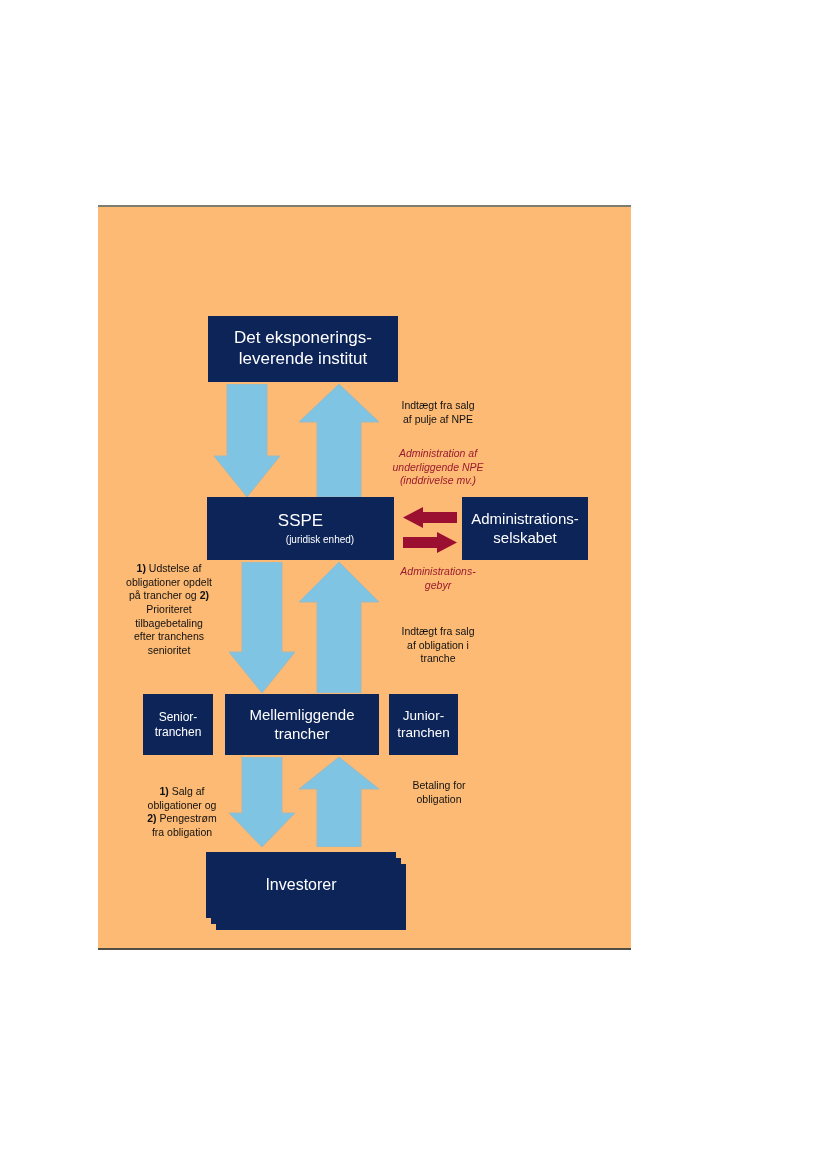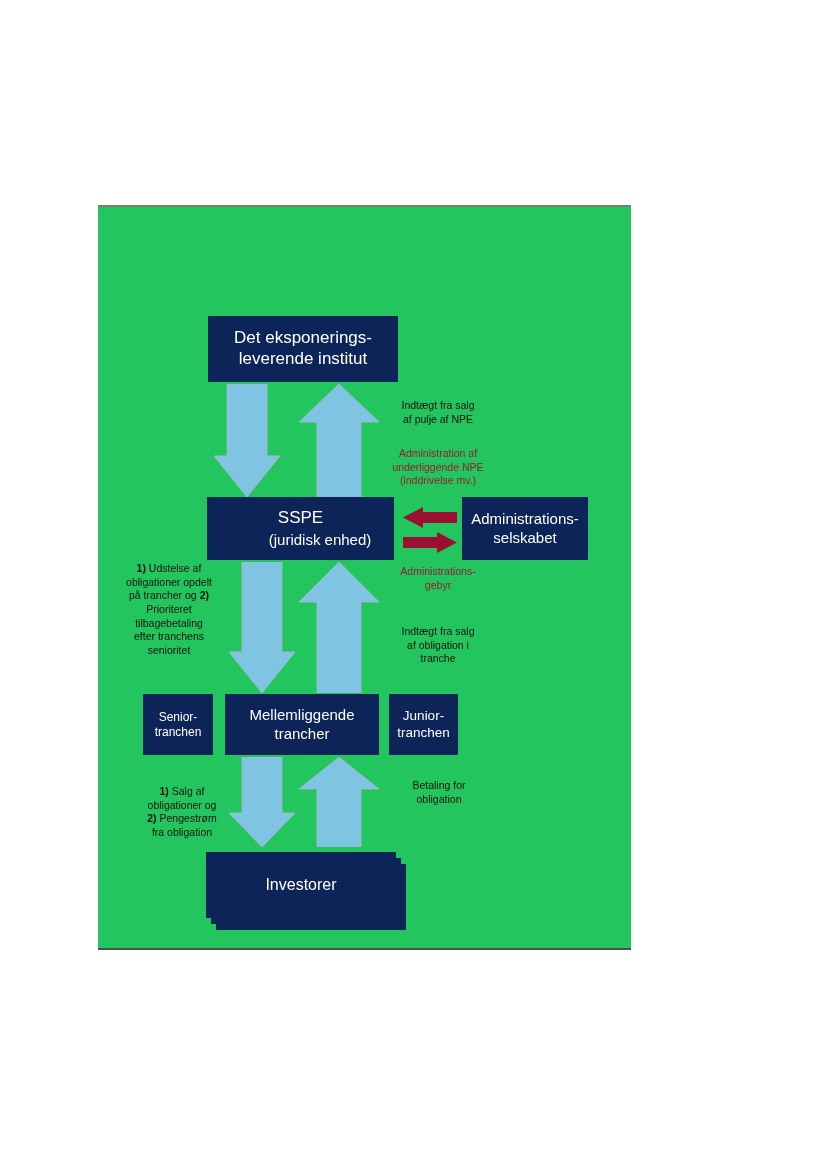--- a/index.html
+++ b/index.html
@@ -14,21 +14,21 @@
     font-family: "Liberation Sans", sans-serif;
     overflow: hidden;
   }
 
   #diagram-frame {
     position: absolute;
     left: 98px;
     top: 205px;
     width: 533px;
     height: 745px;
-    background: #22c55e;
+    background: #fdba74;
     border-top: 2px solid #7d7d72;
     border-bottom: 2px solid #4f4f45;
     box-sizing: border-box;
   }
 
   .node {
     position: absolute;
     background: #0D2458;
     color: #ffffff;
     display: flex;
@@ -43,21 +43,21 @@
 
   
   #node-originator {
     left: 110px; top: 109px; width: 190px; height: 66px;
     font-size: 17px;
   }
   #node-sspe {
     left: 109px; top: 290px; width: 187px; height: 63px;
   }
   #node-sspe .title { font-size: 17px; }
-  #node-sspe .sub   { font-size: 15px; margin-top: 2px; margin-left: 39px; }
+  #node-sspe .sub   { font-size: 10px; margin-top: 2px; margin-left: 39px; }
 
   #node-admin {
     left: 364px; top: 290px; width: 126px; height: 63px;
     font-size: 15px;
   }
 
   #node-senior {
     left: 45px; top: 487px; width: 70px; height: 61px;
     font-size: 12px;
   }
@@ -89,21 +89,21 @@
   }
 
   
   .label {
     position: absolute;
     text-align: center;
     color: #111111;
     font-size: 10.5px;
     line-height: 1.30;
   }
-  .label.red { color: #9B1B30; }
+  .label.red { color: #9B1B30; font-style: italic; }
   .label b { font-weight: bold; }
   .label .line { display: block; white-space: nowrap; }
 
   #label-transfer   { left: 22px;  top: 192px; width: 112px; }
   #label-income-npe { left: 280px; top: 192px; width: 120px; }
   #label-admin-npe  { left: 280px; top: 240px; width: 120px; }
 
   #label-issue      { left: 10px;  top: 355px; width: 122px; }
   #label-admin-fee  { left: 280px; top: 358px; width: 120px; }
   #label-income-bond{ left: 280px; top: 418px; width: 120px; }

